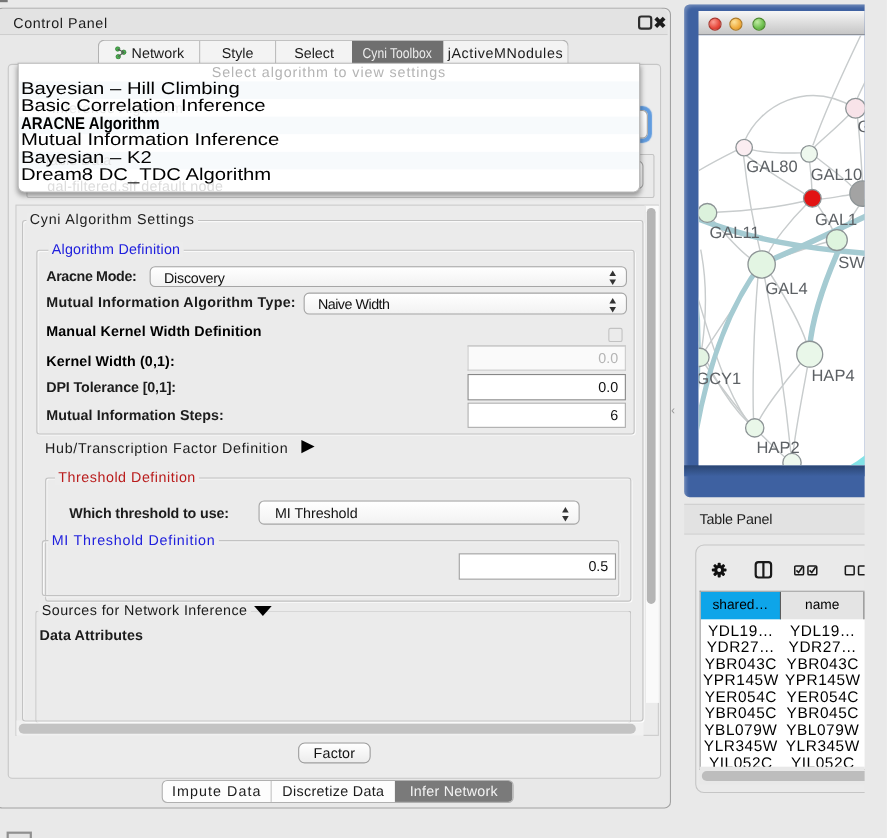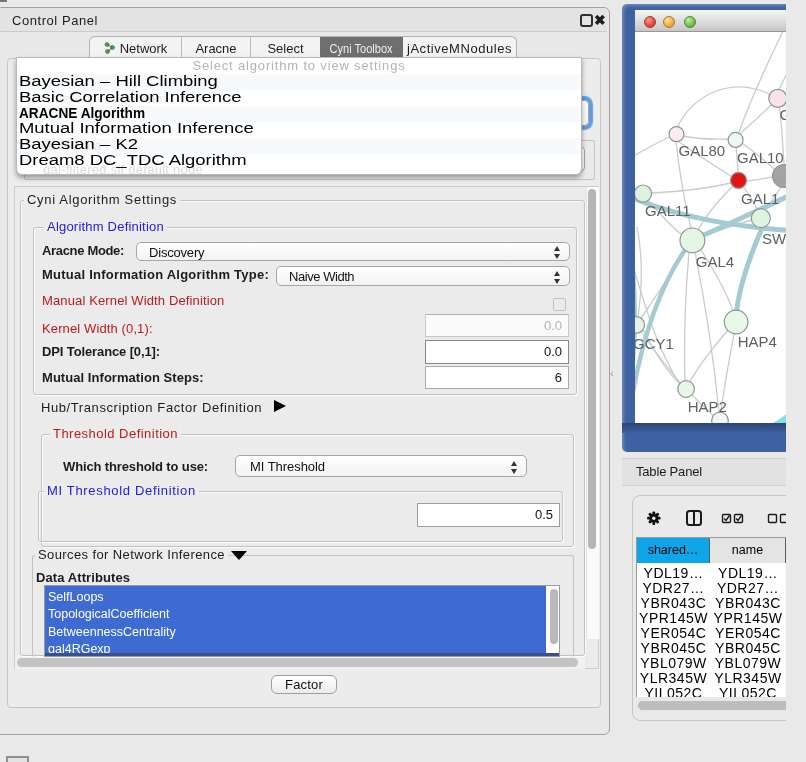--- a/index.html
+++ b/index.html
@@ -1,20 +1,20 @@
 <!DOCTYPE html>
 <html><head><meta charset="utf-8">
 <style>
 html,body{margin:0;padding:0}
 body{width:806px;height:762px;background:#e9e9e9;font-family:"Liberation Sans",sans-serif;overflow:hidden}
 #page{position:relative;width:786px;height:762px;overflow:hidden}
 .ab{position:absolute}
 .b{font-weight:bold}
 .lbl{position:absolute;font-size:13px;color:#1c1c1c;white-space:nowrap}
-.glbl{position:absolute;font-size:13px;color:#b91c1c;white-space:nowrap;font-weight:normal}
+.glbl{position:absolute;font-size:13px;color:#000000;white-space:nowrap;font-weight:bold}
 .combo{position:absolute;background:linear-gradient(#ffffff,#f2f2f2);border:1px solid #a6a6a6;border-radius:5px;font-size:13px;color:#111;box-sizing:border-box}
 .combo .tx{position:absolute;left:12px;top:0;white-space:nowrap}
 .stepper{position:absolute;right:7px;width:9px;height:13px}
 .stepper:before{content:"";position:absolute;left:1px;top:0;border-left:3.5px solid transparent;border-right:3.5px solid transparent;border-bottom:5px solid #333}
 .stepper:after{content:"";position:absolute;left:1px;bottom:0;border-left:3.5px solid transparent;border-right:3.5px solid transparent;border-top:5px solid #333}
 .field{position:absolute;background:#fff;border:1px solid #9f9f9f;box-sizing:border-box;font-size:13px;color:#111;text-align:right;padding-right:6px}
 .grp{position:absolute;border:1px solid #c2c2c2;border-radius:3px;box-shadow:1px 1px 0 rgba(255,255,255,.8),inset 1px 1px 0 rgba(255,255,255,.7)}
 .gtit{position:absolute;font-size:13px;background:#ececec;padding:0 3px;white-space:nowrap;line-height:14px}
 </style></head>
 <body>
@@ -31,21 +31,21 @@
 <div class="ab" style="left:89px;top:36px;height:22px;display:flex;border:1px solid #b2b2b2;border-bottom:none;border-radius:6px 6px 0 0;background:#f3f3f3;overflow:hidden;font-size:13px;color:#1c1c1c">
  <div style="width:91px;display:flex;align-items:center;justify-content:center;gap:4px">
         <svg width="12" height="12" viewBox="0 0 12 12">
           <circle cx="3" cy="2.5" r="2" fill="#4caf50" stroke="#2e7d32" stroke-width=".7"></circle>
           <circle cx="8.5" cy="5.5" r="2" fill="#4caf50" stroke="#2e7d32" stroke-width=".7"></circle>
           <circle cx="3.5" cy="9.5" r="2" fill="#4caf50" stroke="#2e7d32" stroke-width=".7"></circle>
           <path d="M3 2.5L8.5 5.5L3.5 9.5" fill="none" stroke="#555" stroke-width="1"></path>
         </svg>
         <span>Network</span>
       </div>
- <div style="width:68px;display:flex;align-items:center;justify-content:center;border-left:1px solid #bdbdbd">Aracne</div>
+ <div style="width:68px;display:flex;align-items:center;justify-content:center;border-left:1px solid #bdbdbd">Style</div>
  <div style="width:69px;display:flex;align-items:center;justify-content:center;border-left:1px solid #bdbdbd">Select</div>
  <div style="width:83px;display:flex;align-items:center;justify-content:center;background:#6f6f6f;color:#ededed">
         <span style="transform:scaleX(.85)">Cyni Toolbox</span>
       </div>
  <div style="width:113px;display:flex;align-items:center;justify-content:center;letter-spacing:.55px">jActiveMNodules</div>
 </div>
 
 <div class="ab" style="left:7px;top:58px;width:592px;height:648px;background:#ececec;border:1px solid #c6c6c6;border-radius:4px"></div>
 
 <div class="combo" style="left:28px;top:100px;width:561px;height:26px;border-radius:5px;box-shadow:0 0 1px 3.5px rgba(82,148,222,.9)">
@@ -104,32 +104,28 @@
 
 <div class="grp" style="left:38px;top:491px;width:523px;height:49px"></div>
 <div class="gtit" style="left:44px;top:484px;color:#2020dd;letter-spacing:.67px">MI Threshold Definition</div>
 <div class="field" style="left:417px;top:503px;width:143px;height:24px;border-color:#9d9d9d;line-height:22px">0.5</div>
 
 <div class="grp" style="left:32px;top:555px;width:540px;height:101px;border-bottom:none;box-shadow:none"></div>
 <div class="gtit" style="left:35px;top:548px;color:#1c1c1c;letter-spacing:.39px">Sources for Network Inference</div>
 <div class="ab" style="left:231px;top:551px;width:0;height:0;border-left:8px solid transparent;border-right:8px solid transparent;border-top:9px solid #000"></div>
 <div class="lbl b" style="left:36px;top:570px;letter-spacing:.09px">Data Attributes</div>
 
-<div class="ab" style="left:44px;top:585px;width:516px;height:72px;border:1px solid #9a9a9a;box-sizing:border-box;overflow:hidden;background:#fff">
- <div style="position:absolute;left:0;top:0;width:501px;height:70px;background:#3e6bd1"></div>
- <div style="position:absolute;left:3px;top:3px;font-size:12.5px;color:#fff;line-height:17.3px;white-space:pre">SelfLoops
-TopologicalCoefficient
-BetweennessCentrality
-gal4RGexp</div>
- <div style="position:absolute;left:0;bottom:0;width:100%;height:3px;background:#39508d"></div>
- <div style="position:absolute;left:505px;top:3px;width:8px;height:55px;background:#b9b9b9;border-radius:4px"></div>
-</div>
 
 <div class="ab" style="left:271px;top:675px;width:66px;height:19px;background:linear-gradient(#ffffff,#ececec);border:1px solid #9e9e9e;border-radius:6px;box-sizing:border-box;text-align:center;font-size:13px;line-height:17px;color:#111;letter-spacing:.16px">Factor</div>
 
+<div class="ab" style="left:147px;top:709px;height:19px;display:flex;border:1px solid #b0b0b0;border-radius:5px;background:#fdfdfd;overflow:hidden;font-size:13px;color:#1c1c1c">
+ <div style="width:98px;display:flex;align-items:center;justify-content:center;letter-spacing:.96px">Impute Data</div>
+ <div style="width:112px;display:flex;align-items:center;justify-content:center;border-left:1px solid #c2c2c2;letter-spacing:.31px">Discretize Data</div>
+ <div style="width:107px;display:flex;align-items:center;justify-content:center;background:#7a7a7a;color:#f2f2f2;letter-spacing:.22px">Infer Network</div>
+</div>
 
 <div class="ab" style="left:6px;top:756px;width:19px;height:10px;background:#e3e3e3;border:2px solid #8f8f8f"></div>
 
 <div class="ab" style="left:610px;top:367px;color:#999;font-size:11px">‹</div>
 
 <div class="ab" style="left:16px;top:57px;width:564px;height:116px;background:#fff;border:1px solid #b9b9b9;border-radius:0 0 6px 6px;box-shadow:0 3px 5px rgba(0,0,0,.35);overflow:hidden;z-index:50">
  <div class="ab" style="left:0;top:16px;width:100%;height:16px;background:#f7fafc"></div>
  <div class="ab" style="left:0;top:48px;width:100%;height:16px;background:#f7fafc"></div>
  <div class="ab" style="left:0;top:80px;width:100%;height:16px;background:#f7fafc"></div>
  <div class="ab" style="left:22px;top:80px;font-size:13px;color:#e4e4e4;line-height:16px">Table Data</div>

